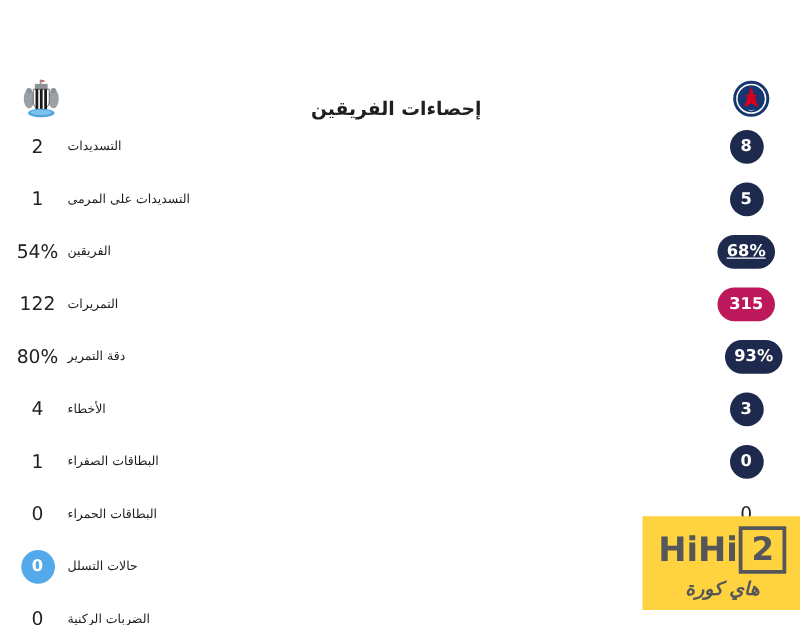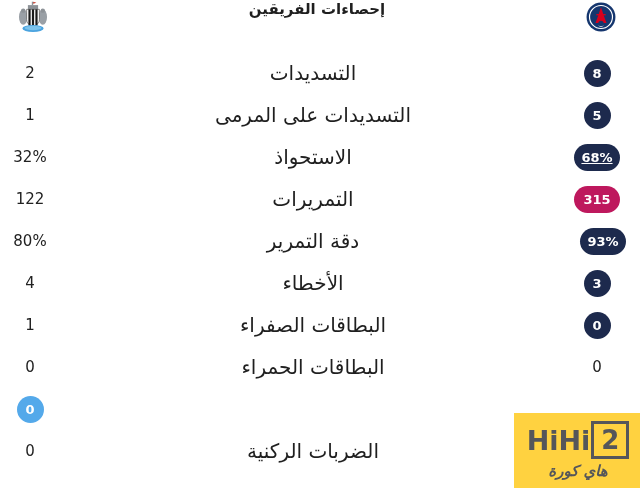--- a/index.html
+++ b/index.html
@@ -1,27 +1,27 @@
 <!DOCTYPE html>
 <html lang="ar"><head>
 <meta charset="utf-8">
 <style>
   html,body{margin:0;padding:0;}
   body{
     width:640px;height:500px;background:#ffffff;position:relative;overflow:hidden;
     font-family:"DejaVu Sans","Liberation Sans",sans-serif;
   }
-  .header{display:flex;align-items:flex-start;height:52px;padding:0 22px 0 16px;}
+  .header{display:flex;align-items:flex-end;height:52px;padding:0 22px 0 16px;margin-top:44px;}
   .badge{width:34px;height:34px;flex:0 0 auto;}
   .title{flex:1;text-align:center;font-size:15px;font-weight:700;color:#1f1f1f;direction:rtl;}
   .rows{position:relative;}
   .stat-row{display:flex;align-items:center;height:42px;padding:0 18px 0 6px;}
   .val-zone-left{width:48px;display:flex;justify-content:center;align-items:center;}
   .val-zone-right{width:50px;display:flex;justify-content:center;align-items:center;}
-  .stat-label{flex:1;text-align:center;font-size:20px;color:#1f1f1f;direction:rtl;}
+  .stat-label{flex:1;text-align:left;font-size:10px;color:#1f1f1f;direction:rtl;}
   .plain-val{font-size:15px;color:#222222;}
   .bubble{display:flex;align-items:center;justify-content:center;color:#ffffff;
           font-size:13px;font-weight:700;height:27px;border-radius:14px;}
   .circle{width:27px;}
   .pill{min-width:46px;padding:0 7px;box-sizing:border-box;}
   .watermark{
     position:absolute;left:514px;top:413px;width:128px;height:75px;
     display:flex;flex-direction:column;align-items:center;justify-content:center;z-index:5;
   }
   .wm-top{display:flex;align-items:center;font-weight:700;font-size:27px;line-height:1;}
@@ -76,23 +76,23 @@
       <div class="val-zone-left">
         <span class="plain-val">1</span>
       </div>
       <div class="stat-label">التسديدات على المرمى</div>
       <div class="val-zone-right">
         <span class="bubble circle" style="background: rgb(29, 42, 77);">5</span>
       </div>
     </div>
     <div class="stat-row">
       <div class="val-zone-left">
-        <span class="plain-val">32%</span>
+        <span class="plain-val">54%</span>
       </div>
-      <div class="stat-label">الاستحواذ</div>
+      <div class="stat-label">الفريقين</div>
       <div class="val-zone-right">
         <span class="bubble pill" style="background: rgb(29, 42, 77); text-decoration: underline;">68%</span>
       </div>
     </div>
     <div class="stat-row">
       <div class="val-zone-left">
         <span class="plain-val">122</span>
       </div>
       <div class="stat-label">التمريرات</div>
       <div class="val-zone-right">
@@ -132,20 +132,21 @@
       </div>
       <div class="stat-label">البطاقات الحمراء</div>
       <div class="val-zone-right">
         <span class="plain-val">0</span>
       </div>
     </div>
     <div class="stat-row">
       <div class="val-zone-left">
         <span class="bubble circle" style="background: rgb(84, 169, 234);">0</span>
       </div>
+      <div class="stat-label">حالات التسلل</div>
       <div class="val-zone-right">
         <span class=""></span>
       </div>
     </div>
     <div class="stat-row">
       <div class="val-zone-left">
         <span class="plain-val">0</span>
       </div>
       <div class="stat-label">الضربات الركنية</div>
       <div class="val-zone-right">

